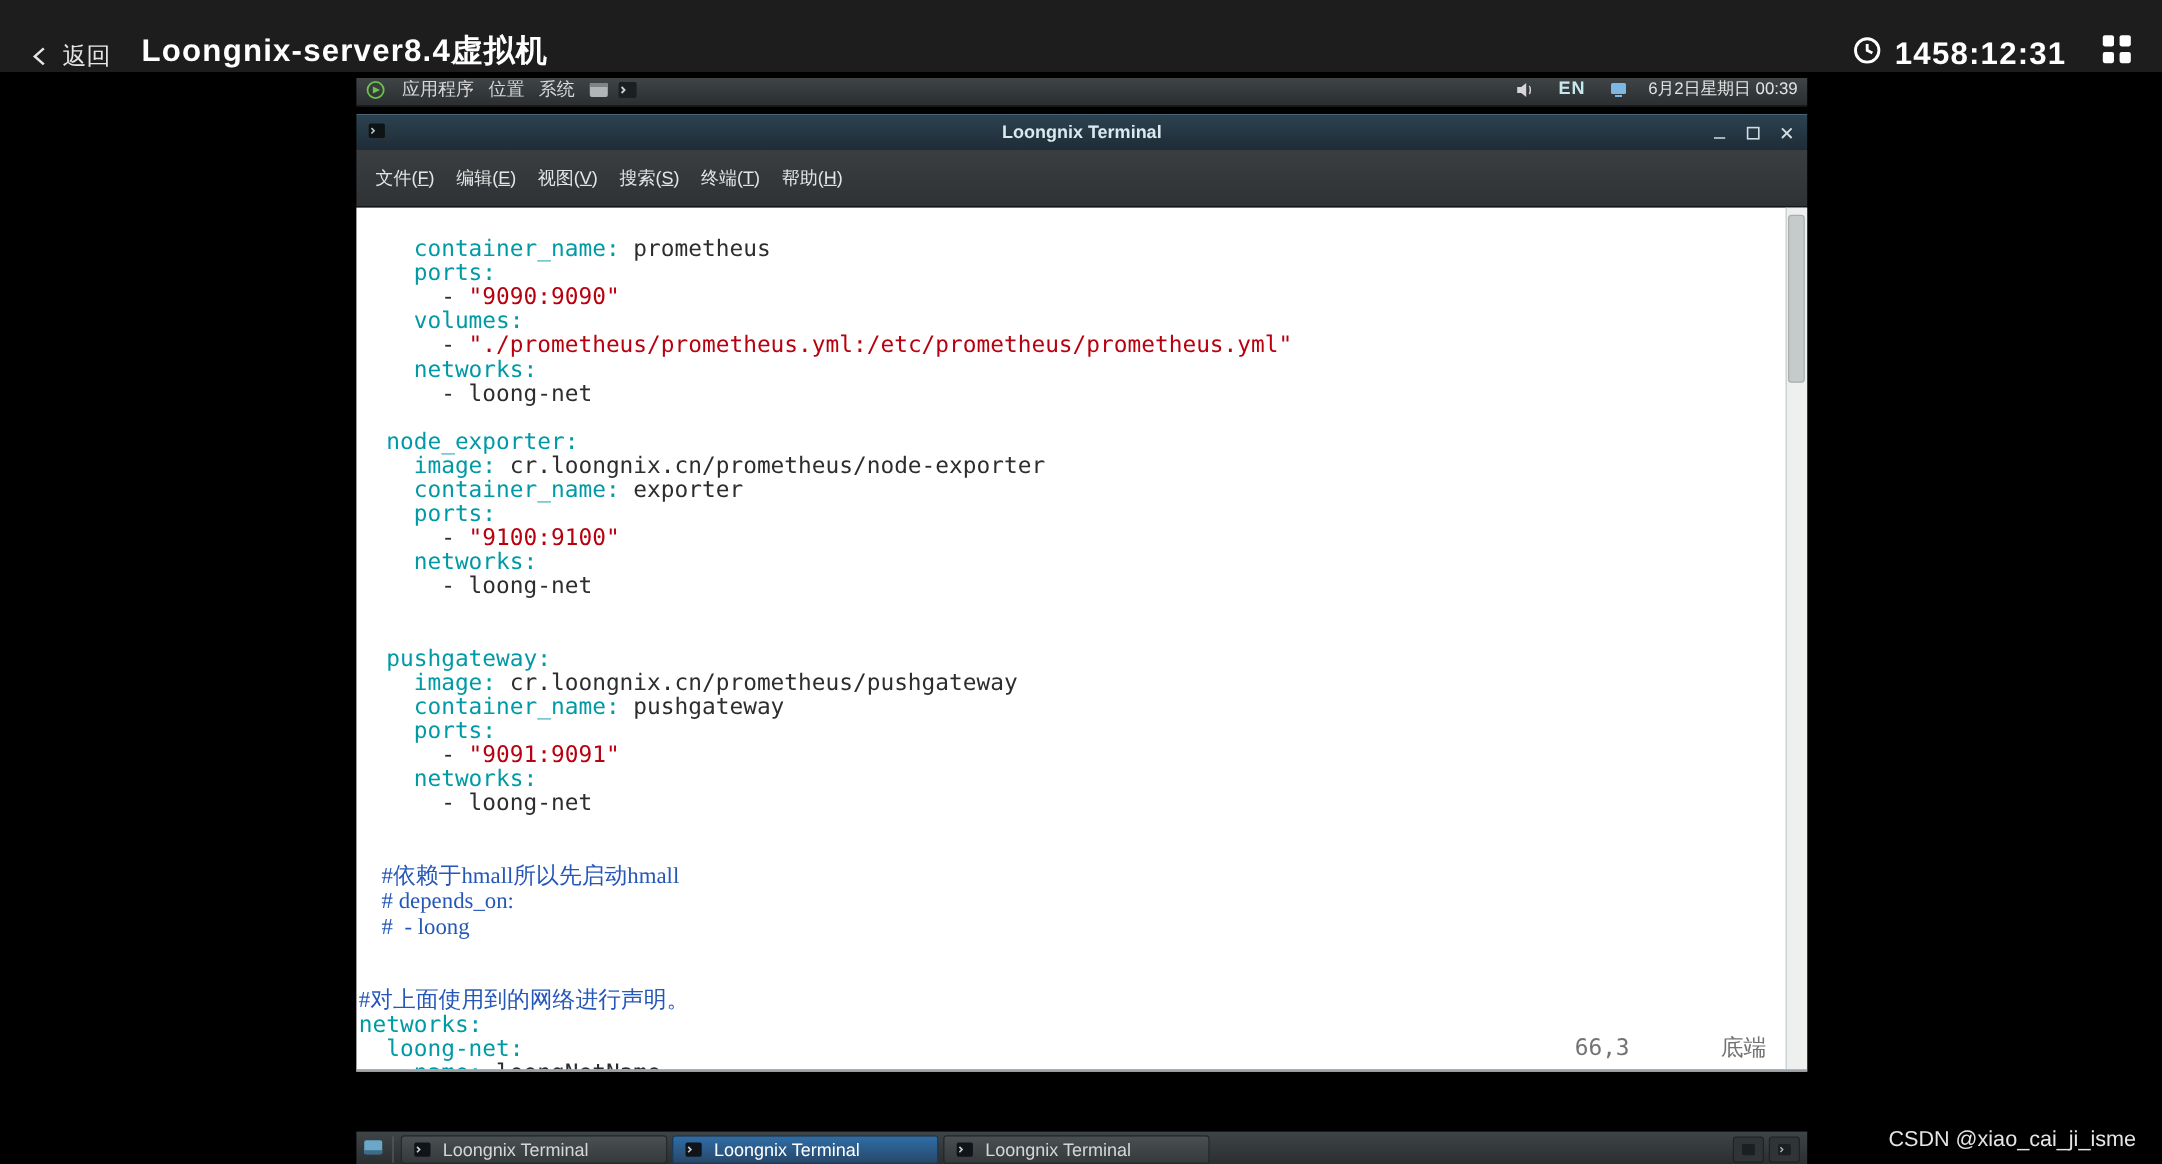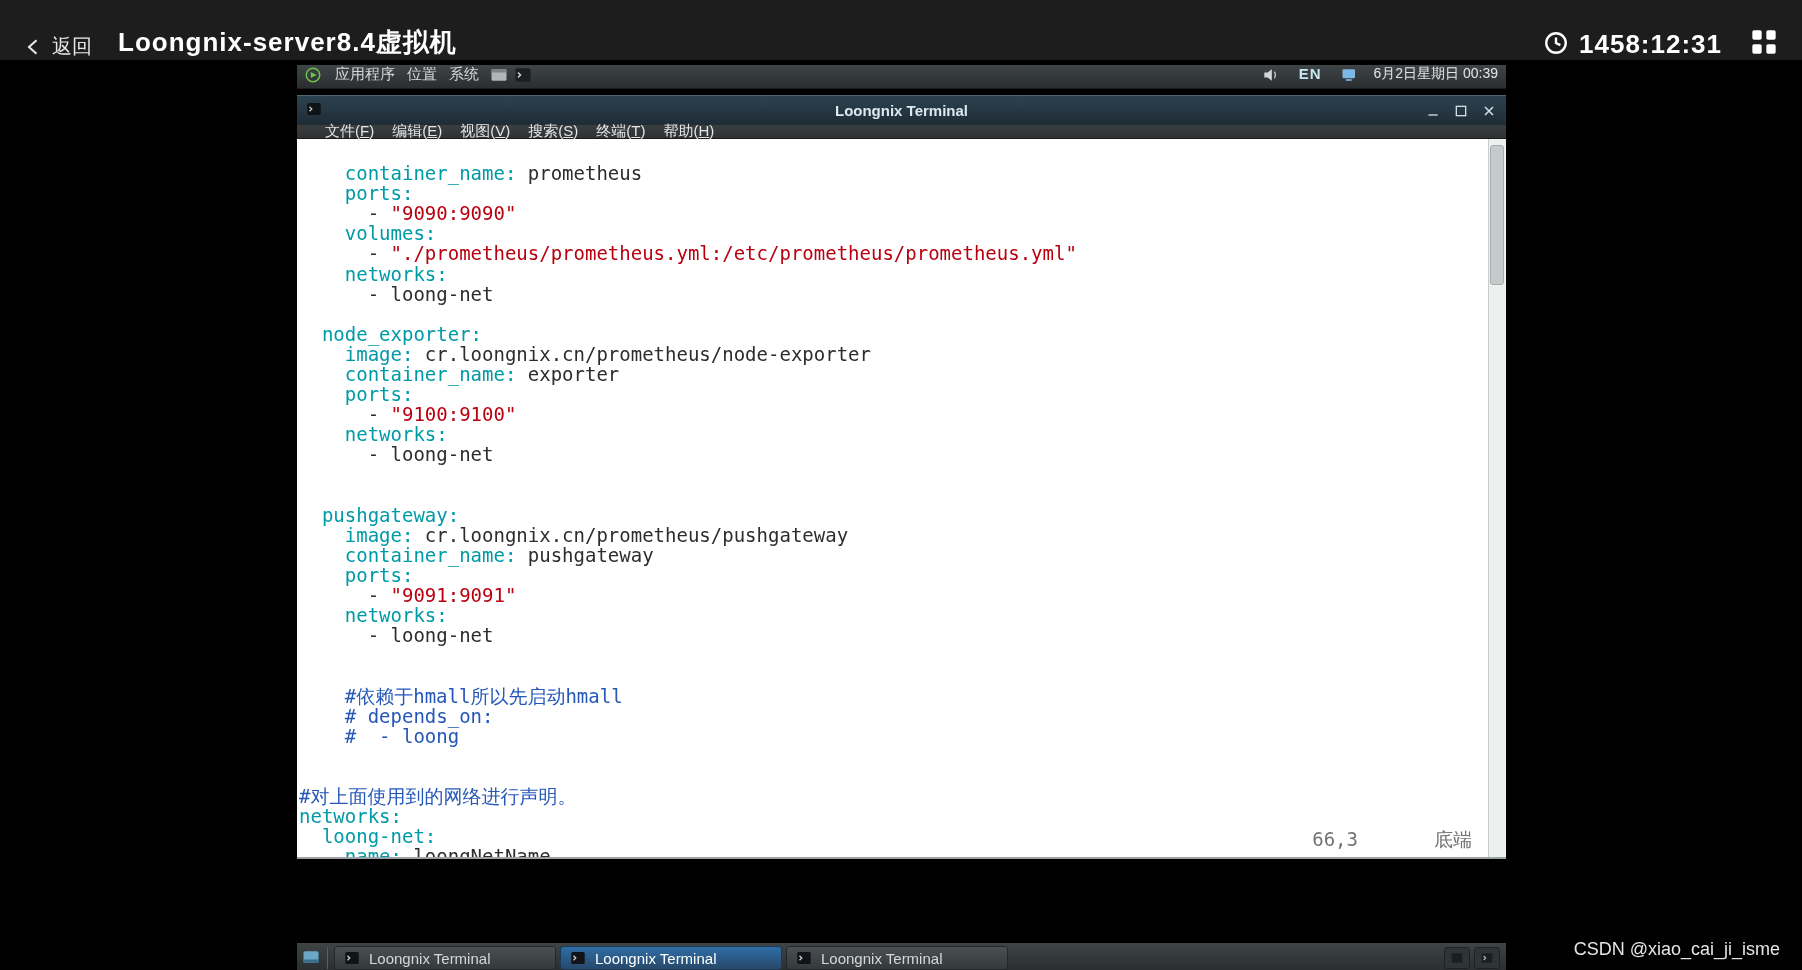--- a/index.html
+++ b/index.html
@@ -53,44 +53,44 @@
     display: flex; align-items: center; color: #dbe8ee; font-size: 15px;
   }
   .tw-corner-icon { margin: 0 8px; }
   .tw-corner-icon svg{width:18px;height:18px;}
   .tw-title-text { position:absolute; left:0; right:0; text-align:center; font-weight:700; pointer-events:none; }
   .tw-ctrls { margin-left:auto; display:flex; gap:6px; margin-right:6px;}
   .tw-btn { width:22px; height:18px; display:flex;align-items:center;justify-content:center; cursor:pointer; }
   .tw-btn svg{width:16px;height:16px;}
 
   .tw-menu {
-    height: 14px; width: 100%;
+    height: 48px; width: 100%;
     background: linear-gradient(#3a3e40, #2e3234);
     border-bottom: 1px solid #1a1a1a;
     display: flex; align-items: center; color: #e4e4e4; font-size: 15px;
-    padding-left: 20px; gap: 2px;
+    padding-left: 8px; gap: 2px;
   }
   .tw-menu-item { padding: 0 8px; cursor: pointer; }
   .underline { text-decoration: underline; }
 
   
   .tw-body {
     position: relative;
     width: 100%; height: 720px;
     background: #fff; color: #2d2d2d;
     font-family: "DejaVu Sans Mono", "Menlo", monospace;
     font-size: 19px; line-height: 20.1px;
     padding: 4px 0 0 2px;
     white-space: pre;
     overflow: hidden;
     border-bottom: 2px solid #9aa0a3;
   }
   .c-key { color: #009aa6; }
   .c-str { color: #b8000f; }
-  .c-cmt { color: #2557b8; }
+  .c-cmt { color: #2557b8; font-family: Liberation Serif, serif; }
   .c-txt { color: #2d2d2d; }
 
   .scrollbar { position:absolute; right:0; top:0; width:18px; height:100%; background:#eef0f0; border-left:1px solid #c8cccc; }
   .scroll-thumb { position:absolute; right:2px; top:6px; width:14px; height:140px; background:#c5caca; border:1px solid #a8adad; border-radius:3px; }
 
   .tw-status {
     position:absolute; right:34px; bottom:8px;
     font-family: "DejaVu Sans Mono", monospace; font-size:19px; color:#737373;
     display:flex; gap:76px;
   }

